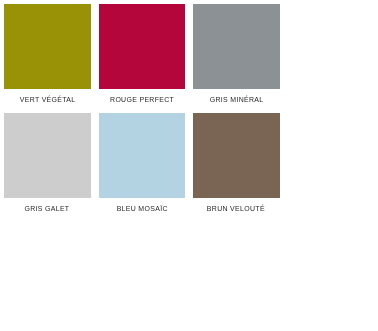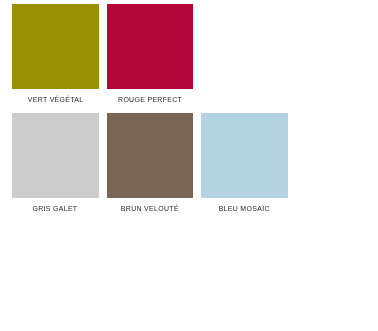--- a/index.html
+++ b/index.html
@@ -11,21 +11,21 @@
     height: 331px;
     background: #ffffff;
     font-family: "Liberation Sans", "DejaVu Sans", sans-serif;
     overflow: hidden;
   }
   #palette {
     width: 378px;
     height: 252px;
     position: relative;
     box-sizing: border-box;
-    padding: 4px 0 0 8px;
+    padding: 4px 0 0 0;
   }
   .row {
     display: flex;
     width: 378px;
     height: 109px;
     box-sizing: border-box;
   }
   .cell {
     width: 94.5px;
     box-sizing: border-box;
@@ -72,31 +72,35 @@
 
   <div class="row">
     <div class="cell">
       <div class="swatch" style="background:#999206"></div>
       <div class="label">VERT VÉGÉTAL</div>
     </div>
     <div class="cell">
       <div class="swatch" style="background:#b4063a"></div>
       <div class="label">ROUGE PERFECT</div>
     </div>
+    <div class="cell">
+      <div class="swatch" style="background:#8c9196"></div>
+      <div class="label">GRIS MINÉRAL</div>
+    </div>
   </div>
 
   <div class="row">
     <div class="cell">
       <div class="swatch" style="background:#cdcdcd"></div>
       <div class="label">GRIS GALET</div>
     </div>
     <div class="cell">
+      <div class="swatch" style="background:#b3d2e2"></div>
+      <div class="label">BLEU MOSAÏC</div>
+    </div>
+    <div class="cell">
       <div class="swatch" style="background:#7a6555"></div>
       <div class="label">BRUN VELOUTÉ</div>
-    </div>
-    <div class="cell">
-      <div class="swatch" style="background:#b3d2e2"></div>
-      <div class="label">BLEU MOSAÏC</div>
     </div>
   </div>
 
 
 </div>
 
 </body></html>

